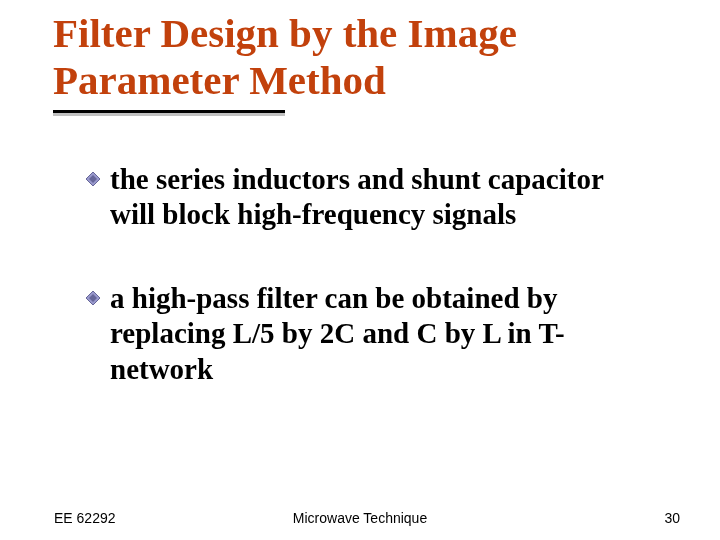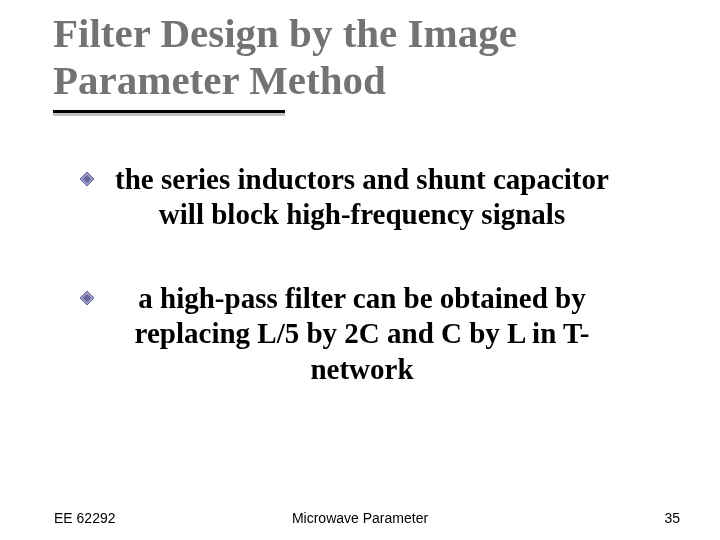--- a/index.html
+++ b/index.html
@@ -21,44 +21,43 @@
   .title-block {
     position: absolute;
     left: 53px;
     top: 10px;
     width: 620px;
   }
   .title {
     font-size: 41px;
     font-weight: bold;
     line-height: 1.15;
-    color: #737373;
+    color: #c2410c;
   }
   .title-underline-shadow {
     position: absolute;
     left: 0;
     top: 102px;
     width: 232px;
     height: 4px;
     background: #c0c0c0;
   }
   .title-underline {
     position: absolute;
     left: 0;
     top: 100px;
     width: 232px;
     height: 3px;
     background: #000000;
   }
   .body {
     position: absolute;
-    left: 80px;
+    left: 86px;
     top: 162px;
     width: 540px;
-    text-align: center;
   }
   .bullet-item {
     position: relative;
     padding-left: 24px;
     font-size: 29px;
     font-weight: bold;
     line-height: 1.22;
     margin-bottom: 48px;
   }
   .bullet-icon {
@@ -128,17 +127,17 @@
           <polygon points="7,3 11,7 7,11 3,7" fill="#666699"></polygon>
         </svg>
       </span>
       <span>a high-pass filter can be obtained by replacing L/5 by 2C and C by L in T-network</span>
     </div>
 
   </div>
 
   <div class="footer">
     <div class="footer-left">EE 62292</div>
-    <div class="footer-center">Microwave Parameter</div>
-    <div class="footer-right">35</div>
+    <div class="footer-center">Microwave Technique</div>
+    <div class="footer-right">30</div>
   </div>
 
 </div>
 
 </body></html>

